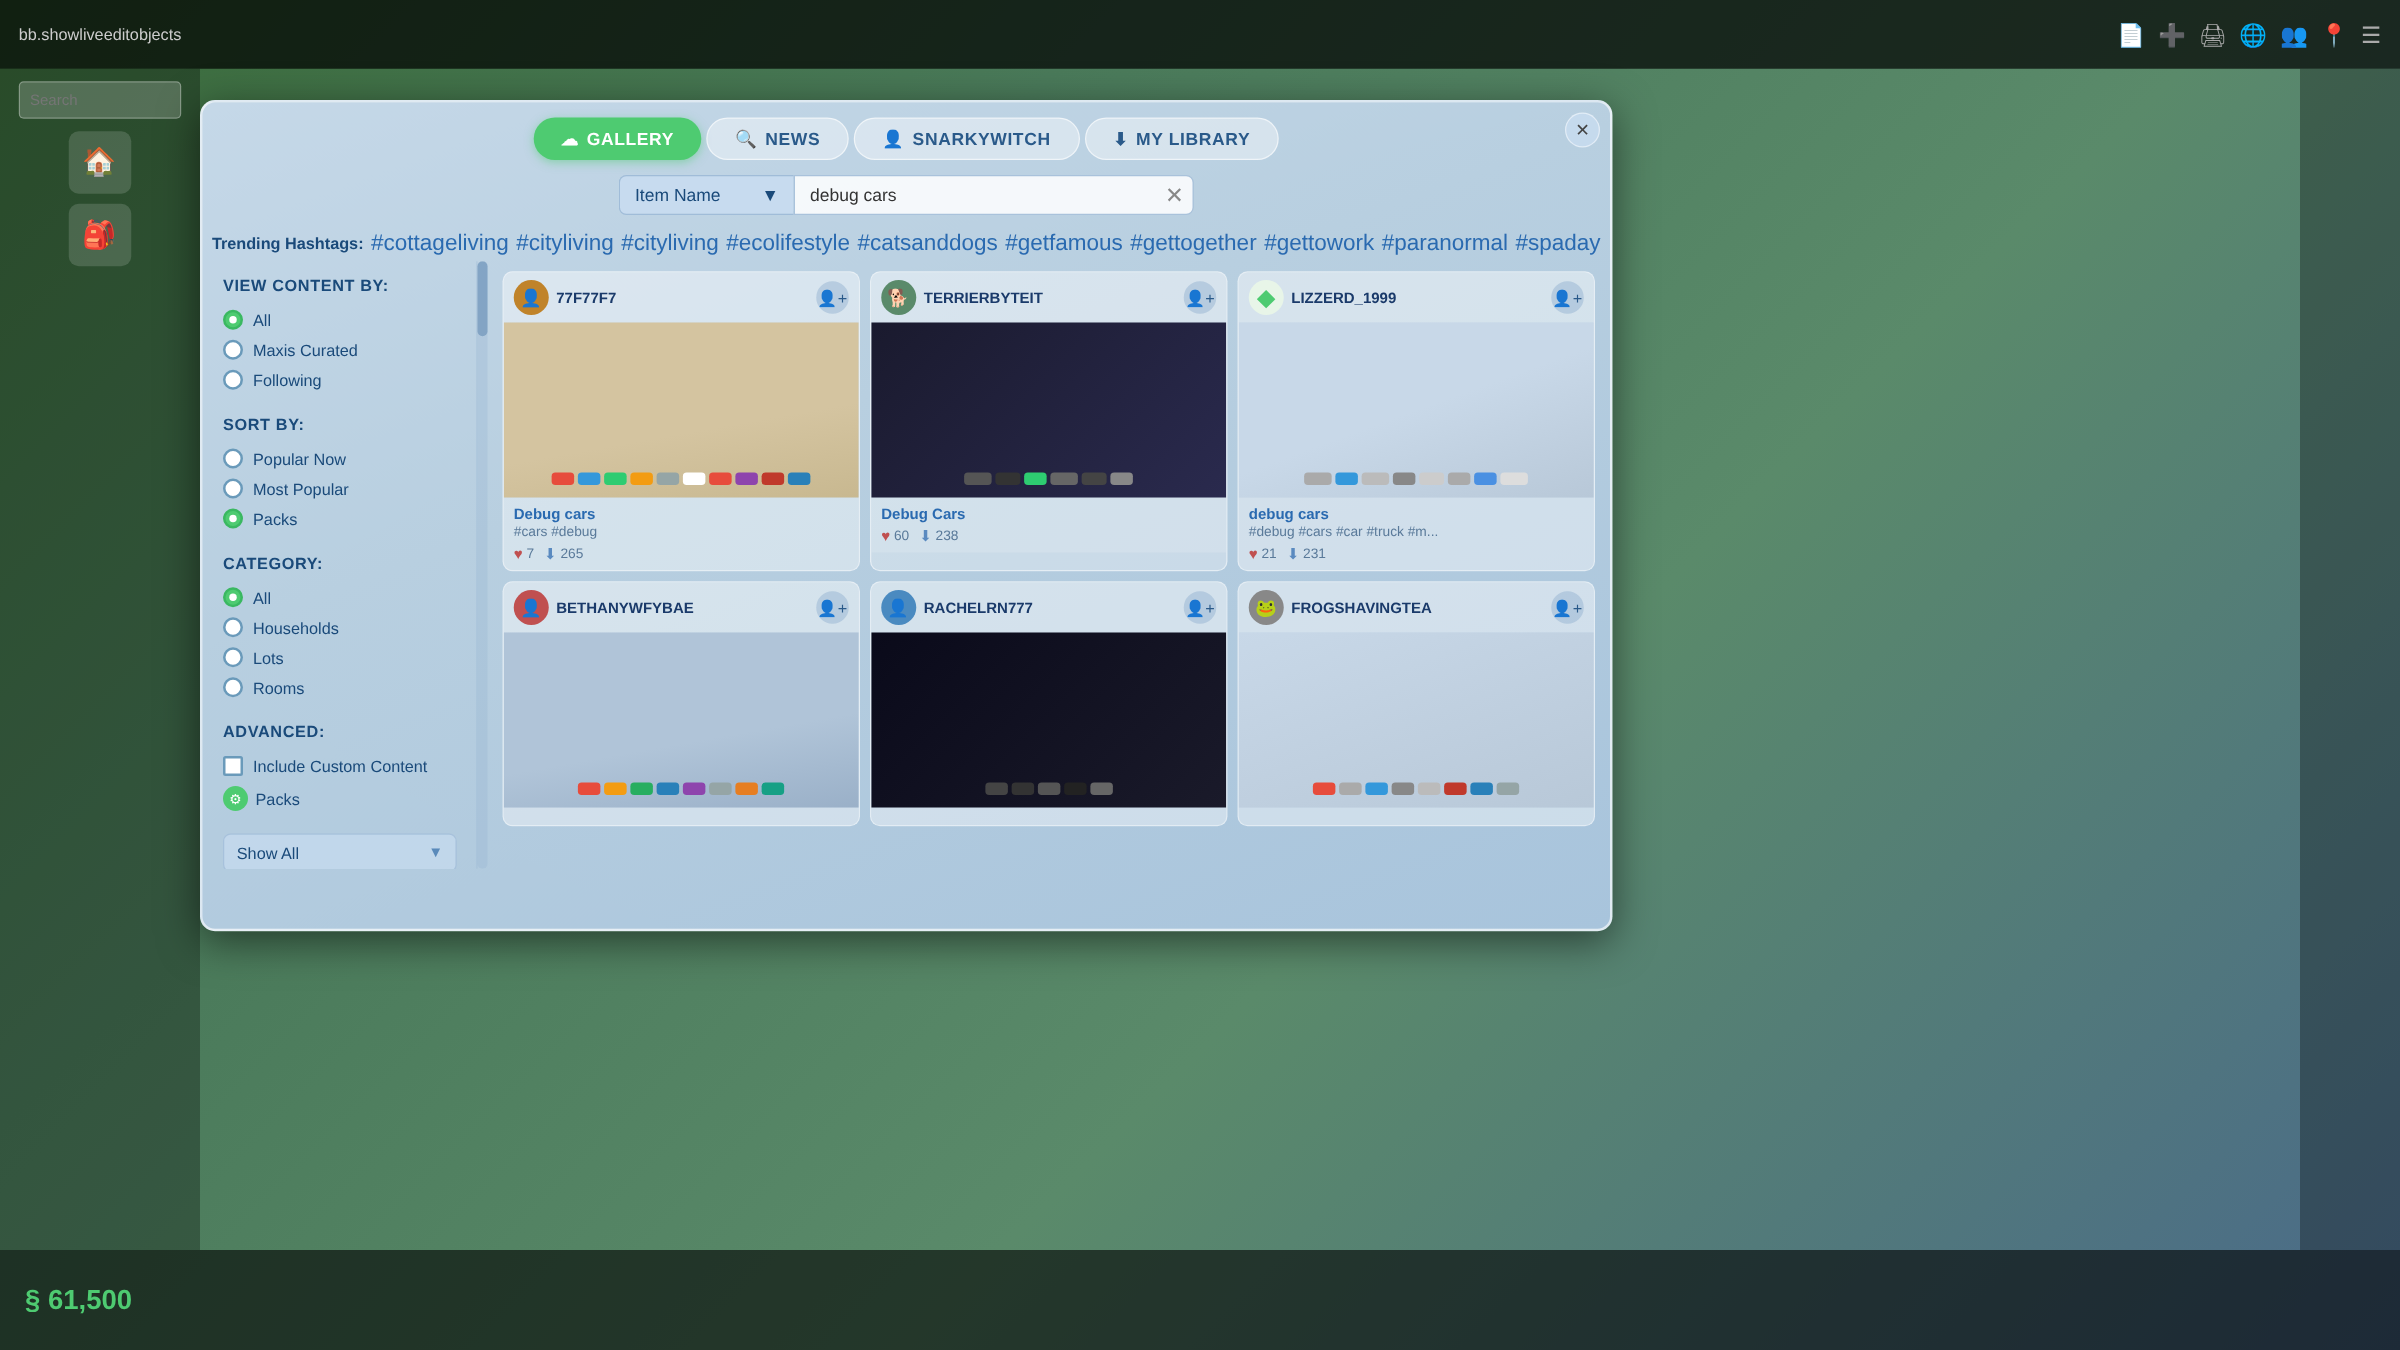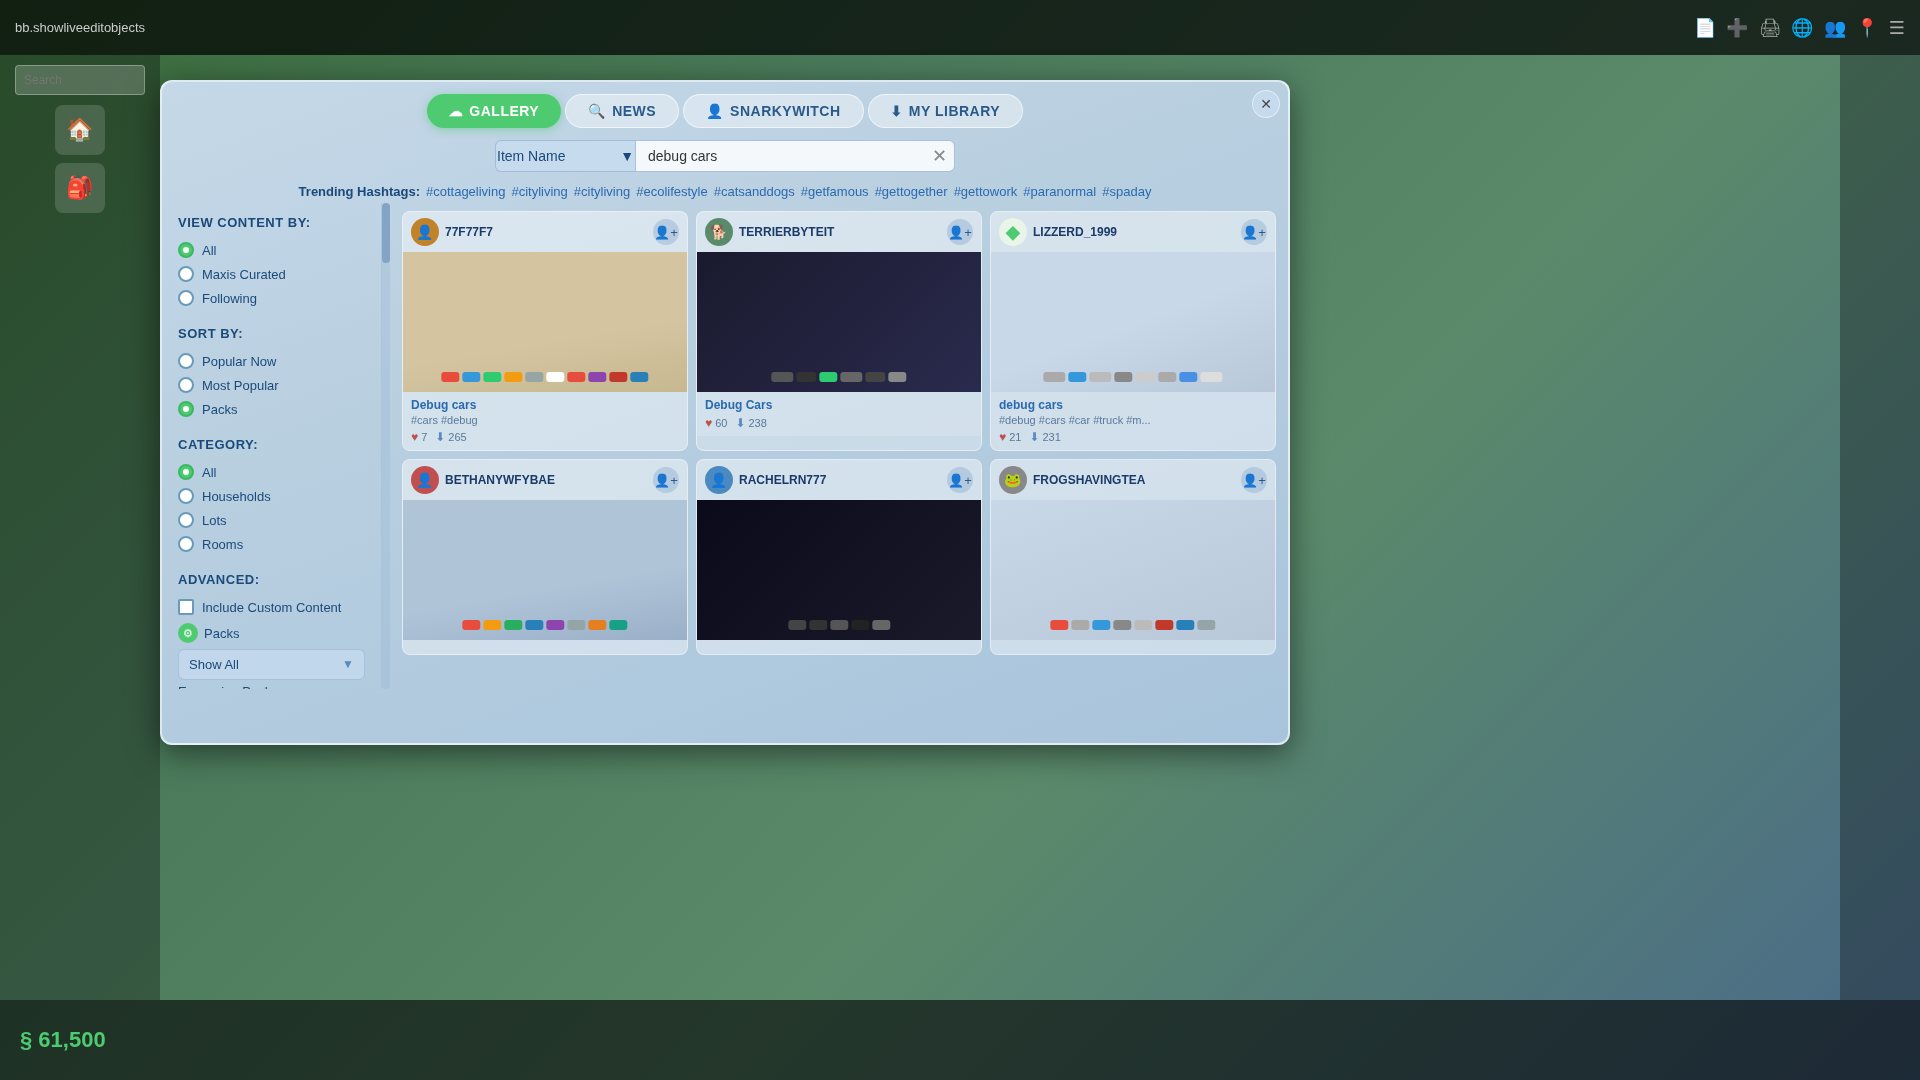--- a/index.html
+++ b/index.html
@@ -209,21 +209,21 @@
       display: flex;
       align-items: center;
       justify-content: center;
       gap: 0;
     }
     .search-type-select {
       background: rgba(200,220,240,0.9);
       border: 1px solid rgba(150,180,210,0.8);
       border-right: none;
       border-radius: 6px 0 0 6px;
-      padding: 7px 1px;
+      padding: 7px 12px;
       font-size: 14px;
       color: #1a4a7a;
       display: flex;
       align-items: flex-end;
       gap: 6px;
       cursor: pointer;
       min-width: 140px;
     }
     .search-input-field {
       background: rgba(255,255,255,0.85);
@@ -257,21 +257,21 @@
       padding: 4px 0;
       flex-wrap: wrap;
     }
     .trending-label {
       color: #1a4a7a;
       font-size: 13px;
       font-weight: 600;
     }
     .hashtag {
       color: #2a6ab0;
-      font-size: 13px;
+      font-size: 18px;
       cursor: pointer;
     }
 
     
     .content-area {
       display: flex;
       height: calc(100% - 175px);
       overflow: hidden;
     }
 
@@ -384,21 +384,21 @@
     }
 
     .show-all-dropdown {
       display: flex;
       justify-content: space-between;
       background: rgba(200,220,240,0.7);
       border: 1px solid rgba(150,180,210,0.6);
       border-radius: 6px;
       padding: 7px 10px;
       cursor: pointer;
-      margin-top: 2px;
+      margin-top: 14px;
     }
     .show-all-label {
       color: #1a4a7a;
       font-size: 13px;
     }
     .dropdown-arrow {
       color: #5a8aba;
       font-size: 12px;
     }
 

